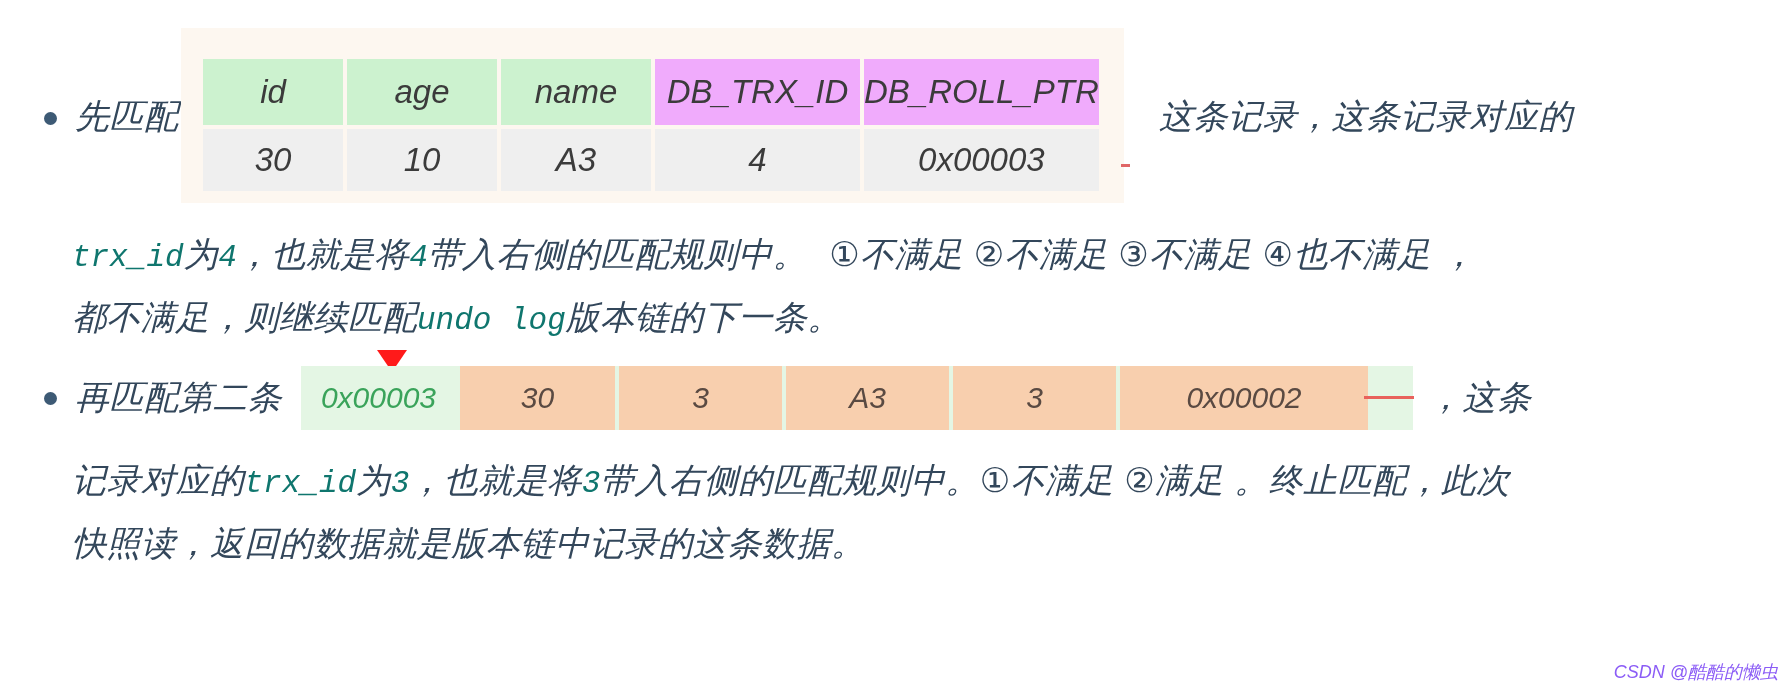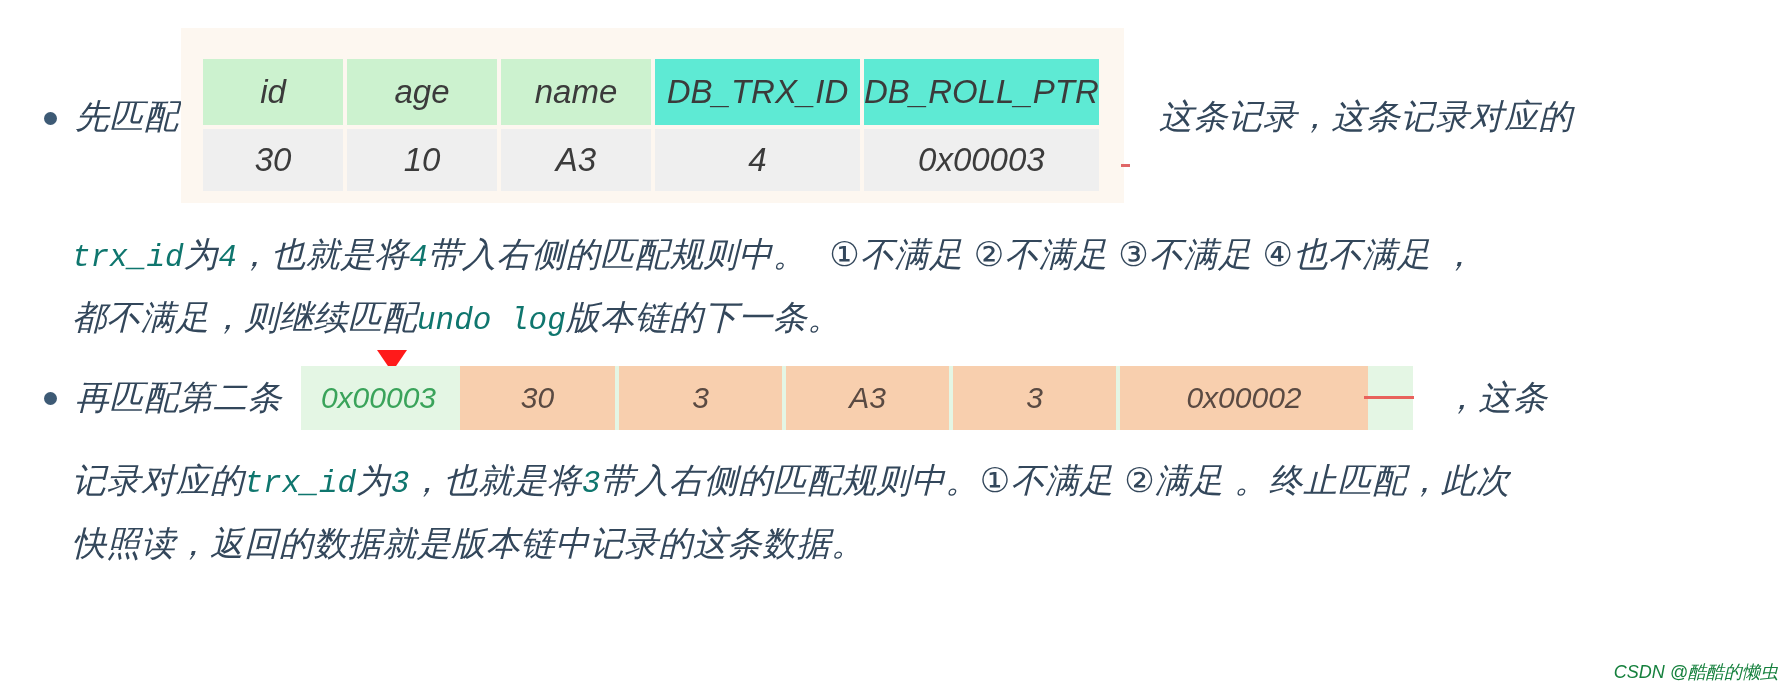--- a/index.html
+++ b/index.html
@@ -55,21 +55,21 @@
     vertical-align:middle;
     font-family:"Liberation Sans","DejaVu Sans",sans-serif;
     color:#3b3b3b;
     white-space:nowrap;
   }
   .shot1 .th{
     background:#ccf2cf;
     height:66px;
     font-size:33px;
   }
-  .shot1 .th.grey{background:#5eead4;}
+  .shot1 .th.grey{background:#f0abfc;}
   .shot1 .td{
     background:#efefef;
     height:62px;
     font-size:33px;
     color:#4a4a4a;
   }
   .w-id{width:140px;}
   .w-age{width:150px;}
   .w-name{width:150px;}
   .w-trx{width:205px;}
@@ -128,21 +128,21 @@
     position:absolute;
     left:1063px;top:30px;
     width:50px;height:3px;background:#e8625c;
   }
 
   
   .watermark{
     position:absolute;
     right:14px;bottom:8px;
     font-size:18px;
-    color:#15803d;
+    color:#8b5cf6;
     font-family:"Liberation Sans","DejaVu Sans",sans-serif;
     white-space:nowrap;
   }
 </style>
 </head>
 <body>
 
 <div class="page">
 
   <div class="bullet" style="left:44px;top:112px;"></div>
@@ -205,21 +205,21 @@
       <div class="cell green c-roll" style="width:155px;">0x00003</div>
       <div class="cell orange c-30">30</div>
       <div class="cell orange c-3a">3</div>
       <div class="cell orange c-a3">A3</div>
       <div class="cell orange c-3b">3</div>
       <div class="cell orange c-0x2">0x00002</div>
     </div>
     <div class="redline"></div>
   </div>
 
-  <div class="line cn" style="left:1428px;top:375px;margin-left:16px;">
+  <div class="line cn" style="left:1428px;top:375px;">
     <span>，这条</span>
   </div>
 
   <div class="line" style="left:72px;top:458px;">
     <span class="cn">记录对应的</span>
     <span class="mono">trx_id</span>
     <span class="cn">为</span>
     <span class="mono">3</span>
     <span class="cn">，也就是将</span>
     <span class="mono">3</span>

